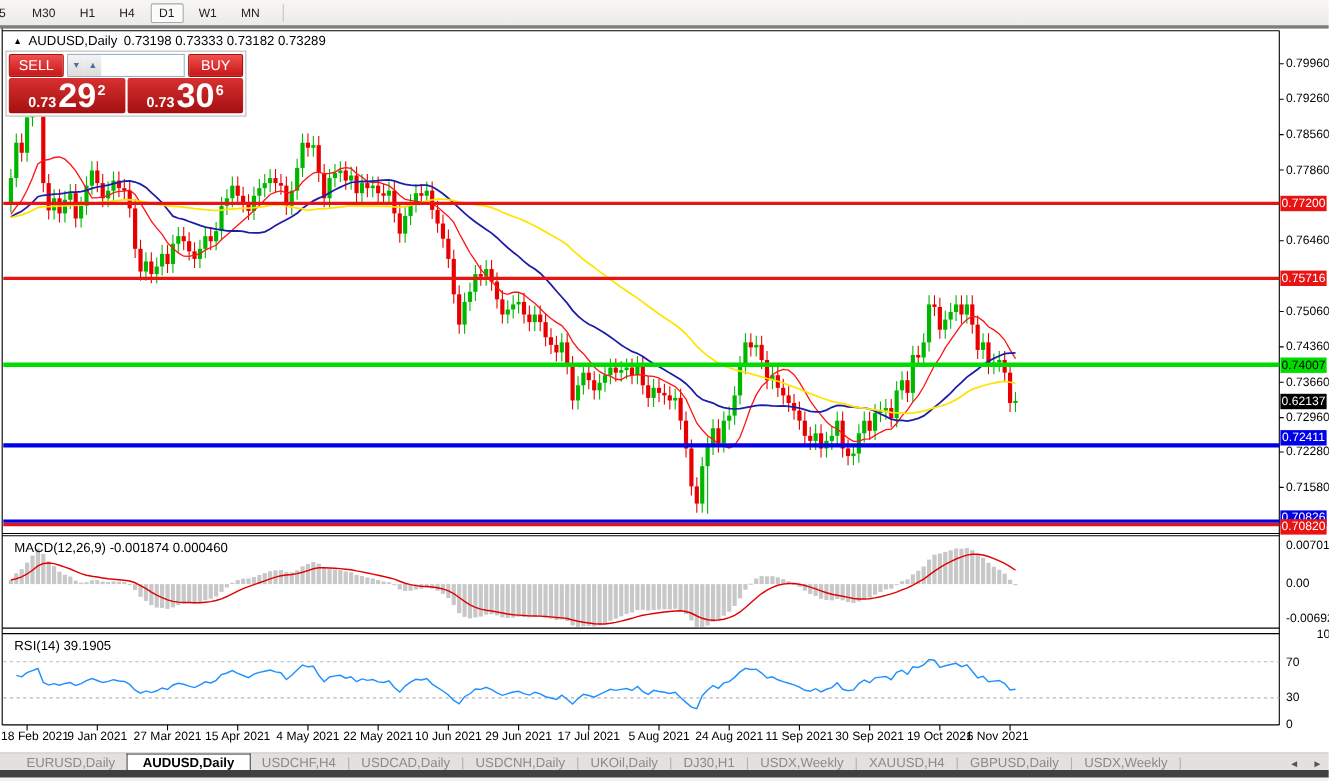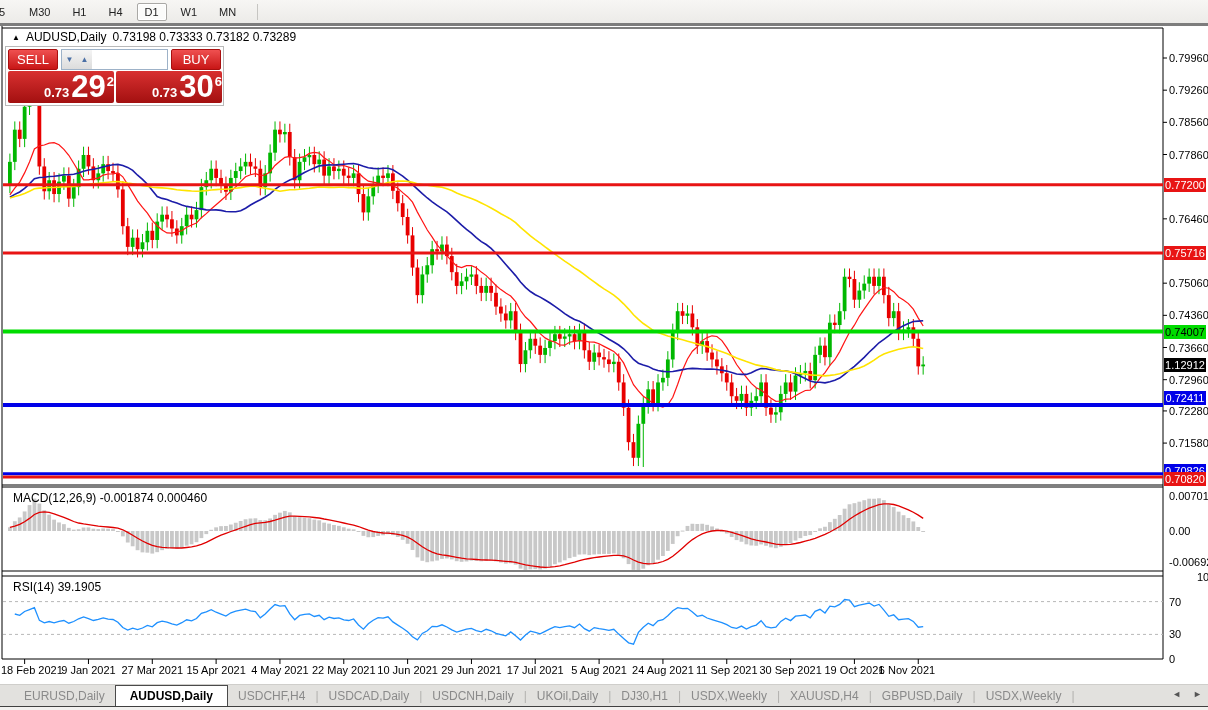--- a/index.html
+++ b/index.html
@@ -54,37 +54,37 @@
   }
   #tp-volume{
     flex:1;border:0;outline:0;text-align:right;font-size:14px;padding-right:6px;min-width:0;
     font-family:"Liberation Sans",sans-serif;color:#000;
   }
   #tp-row2{display:flex;flex:1;gap:2px;padding:0 2px 2px 2px;box-sizing:border-box;}
   .tp-quote{
     flex:1;background:linear-gradient(180deg,#d83030,#a31010);color:#fff;border-radius:2px;
     display:flex;align-items:flex-end;justify-content:center;padding-bottom:1px;cursor:pointer;line-height:1;
   }
-  .tp-quote .small{font-size:13px;font-weight:bold;margin:0 2px 3px 0;padding-left:36px;}
+  .tp-quote .small{font-size:13px;font-weight:bold;margin:0 2px 3px 0;}
   .tp-quote .big{font-size:31px;font-weight:bold;}
   .tp-quote .sup{font-size:13px;font-weight:bold;margin:2px 0 14px 1px;}
 
   
   .ptick{position:absolute;left:1169px;font-size:11px;color:#000;transform:translateY(-50%);white-space:nowrap;}
   .plevel{
     position:absolute;left:1164px;width:42px;height:14px;font-size:11px;
     display:flex;align-items:center;justify-content:center;transform:translateY(-50%);white-space:nowrap;
   }
   .itick{position:absolute;left:1169px;font-size:11px;color:#000;transform:translateY(-50%);white-space:nowrap;}
   .dlabel{position:absolute;top:664px;font-size:11px;color:#000;white-space:nowrap;}
 
   
   #tabbar{
     position:absolute;left:0;top:684px;width:1208px;height:23px;
-    background:#e2e1de;border-top:1px solid #cfcecb;border-bottom:1px solid #404040;
+    background:#e2e1de;border-top:1px solid #cfcecb;border-bottom:7px solid #404040;
     display:flex;align-items:stretch;font-size:12px;color:#8a8a8a;padding-left:14px;box-sizing:border-box;
   }
   .tab{display:flex;align-items:center;padding:0 10px;cursor:pointer;white-space:nowrap;}
   .tab.active{
     background:#ffffff;border:1px solid #4a4a4a;border-bottom:none;color:#000;font-weight:bold;
     padding:0 14px;margin-top:0px;
   }
   .tab-sep{display:flex;align-items:center;color:#b2b1ae;}
   #tab-arrows{position:absolute;right:6px;top:689px;display:flex;gap:12px;font-size:9px;color:#555;}
   #tab-arrows span{cursor:pointer;}
@@ -762,21 +762,21 @@
     <div class="ptick" style="top: 218.842px;">0.76460</div>
     <div class="ptick" style="top: 283.176px;">0.75060</div>
     <div class="ptick" style="top: 315.342px;">0.74360</div>
     <div class="ptick" style="top: 347.509px;">0.73660</div>
     <div class="ptick" style="top: 379.676px;">0.72960</div>
     <div class="ptick" style="top: 410.924px;">0.72280</div>
     <div class="ptick" style="top: 443.091px;">0.71580</div>
     <div class="plevel" style="top: 184.837px; background: rgb(232, 20, 20); color: rgb(255, 255, 255);">0.77200</div>
     <div class="plevel" style="top: 253.031px; background: rgb(232, 20, 20); color: rgb(255, 255, 255);">0.75716</div>
     <div class="plevel" style="top: 331.564px; background: rgb(0, 220, 0); color: rgb(0, 0, 0);">0.74007</div>
-    <div class="plevel" style="top: 364.558px; background: rgb(0, 0, 0); color: rgb(255, 255, 255);">1.12912</div>
+    <div class="plevel" style="top: 364.558px; background: rgb(0, 0, 0); color: rgb(255, 255, 255);">0.62137</div>
     <div class="plevel" style="top: 398px; background: rgb(0, 0, 232); color: rgb(255, 255, 255);">0.72411</div>
     <div class="plevel" style="top: 470.739px; background: rgb(0, 0, 232); color: rgb(255, 255, 255);">0.70826</div>
     <div class="plevel" style="top: 479.015px; background: rgb(232, 20, 20); color: rgb(255, 255, 255);">0.70820</div>
     <div class="itick" style="top: 496px;">0.007015</div>
     <div class="itick" style="top: 531px;">0.00</div>
     <div class="itick" style="top: 562px;">-0.006923</div>
     <div class="itick" style="top: 577px; margin-left: 28px;">100</div>
     <div class="itick" style="top: 601.6px;">70</div>
     <div class="itick" style="top: 634.4px;">30</div>
     <div class="itick" style="top: 659px;">0</div>

